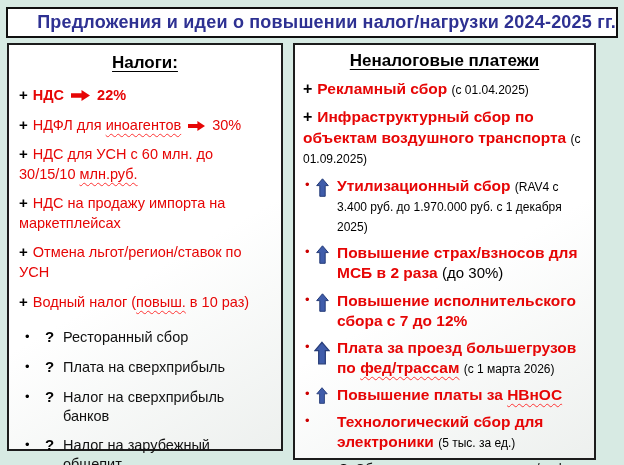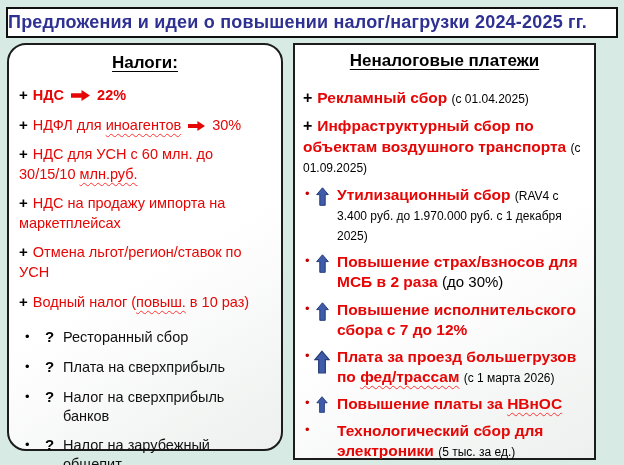--- a/index.html
+++ b/index.html
@@ -4,38 +4,38 @@
 <style>
   html,body{margin:0;padding:0;}
   body{
     width:624px;height:465px;overflow:hidden;
     background:#d7eae3;
     font-family:"Liberation Sans",sans-serif;
   }
   .title-bar{
     margin:7px 6px 0 6px;height:27px;
     border:2px solid #101010;background:#ffffff;
-    display:flex;align-items:center;justify-content:flex-start;
+    display:flex;align-items:center;justify-content:flex-end;
   }
   .title-bar span{
     font-weight:700;font-size:18px;color:#2e3192;letter-spacing:0.2px;
   }
   .cols{display:flex;align-items:flex-start;gap:10px;margin:5px 6px 0 7px;}
   .panel{
     box-sizing:border-box;border:2px solid #1c1c1c;
     background:linear-gradient(150deg,#ffffff 55%,#edf0ee 100%);
   }
-  .panel.left{width:276px;height:408px;padding:6px 10px;border-radius:19px;}
+  .panel.left{width:276px;height:408px;padding:6px 10px;}
   .panel.right{width:303px;height:417px;padding:4px 8px;}
   .panel h2{
     margin:2px 0 12px 0;text-align:center;color:#000;
     font-size:17px;font-weight:700;
     text-decoration:underline;text-underline-offset:3px;
   }
-  .panel.right h2{margin-bottom:16px;}
+  .panel.right h2{margin-bottom:7px;}
 
   
   .tax-item{margin:0 0 9px 0;line-height:1.35;font-size:14.5px;color:#e60606;}
   .tax-item.bold{font-weight:700;}
   .plus{color:#000;font-weight:700;margin-right:5px;font-size:15px;}
   .squig{
     text-decoration-line:underline;text-decoration-style:wavy;
     text-decoration-color:#f33;text-decoration-thickness:1px;
     text-underline-offset:3px;
   }

